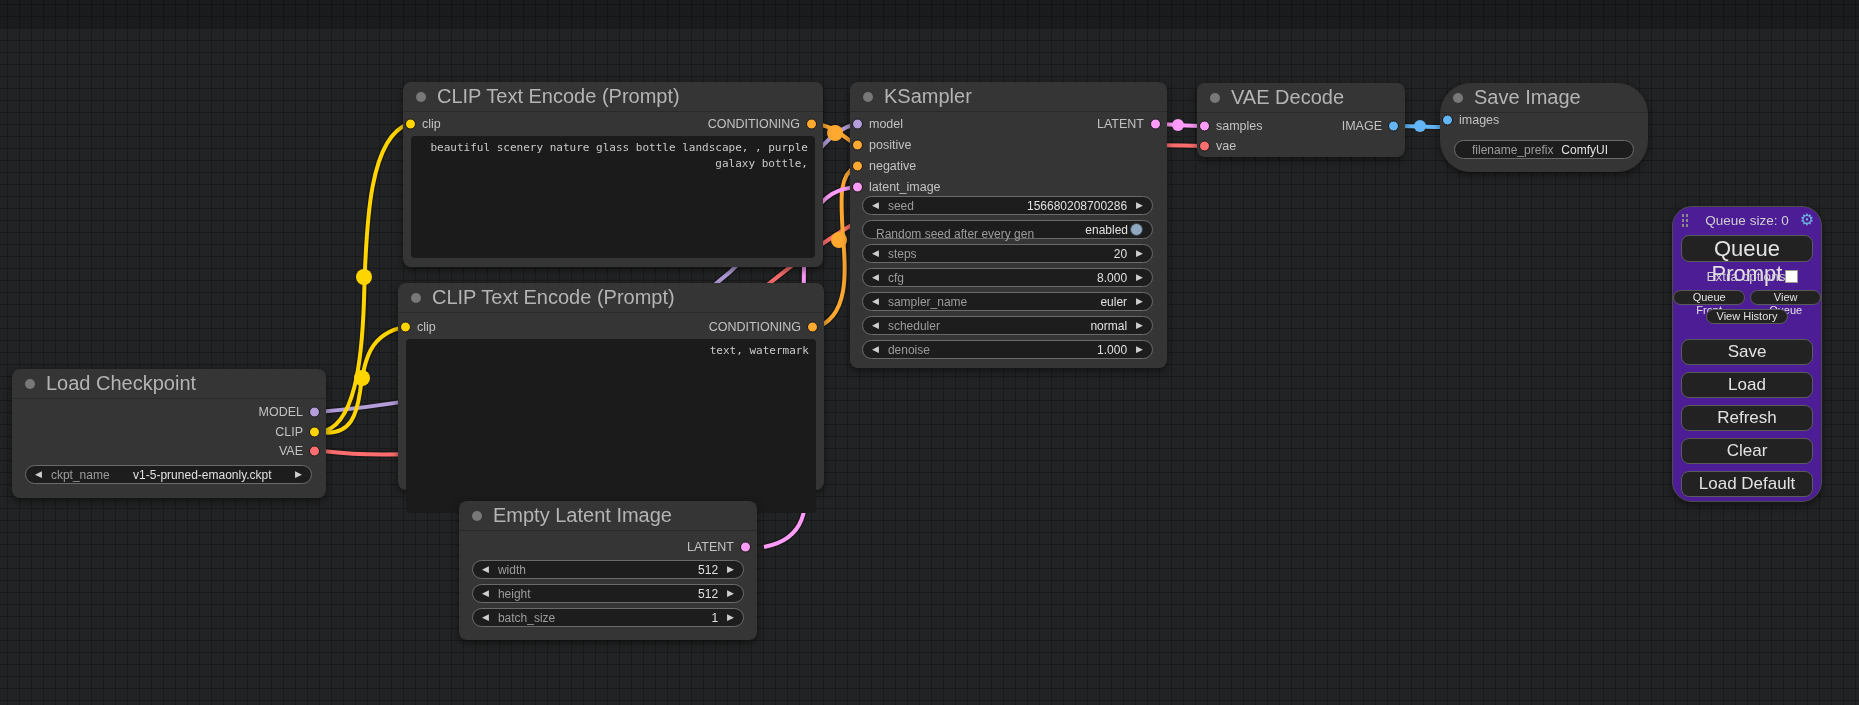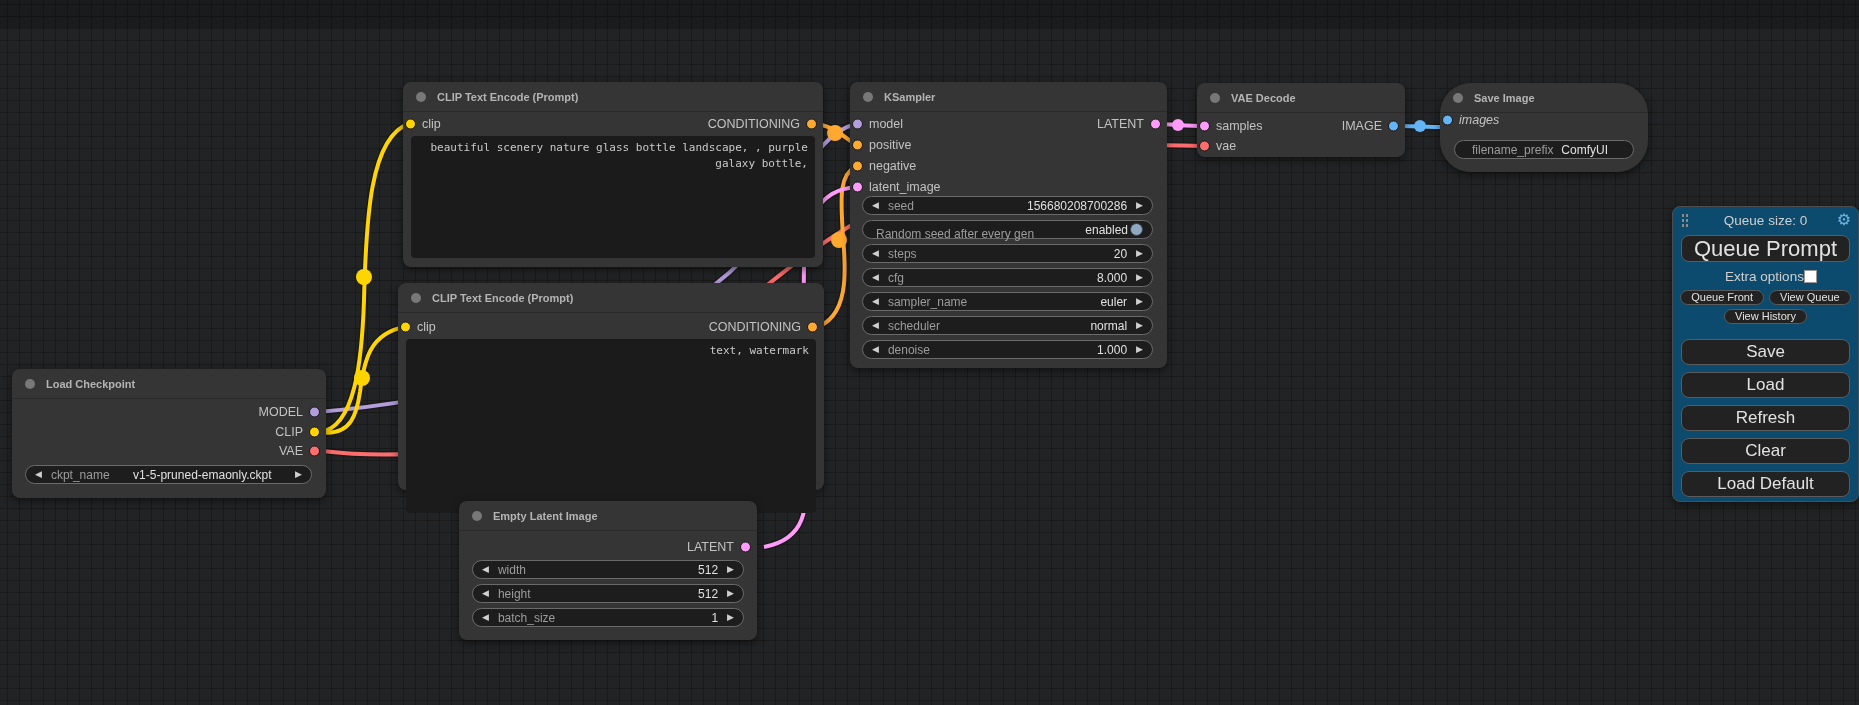--- a/index.html
+++ b/index.html
@@ -13,22 +13,22 @@
          linear-gradient(90deg,#141414 1px, transparent 1px);
        background-size:12px 12px,12px 12px,120px 120px,120px 120px;
        background-position:7px 4px,7px 4px,67px 4px,67px 4px;}
   .topstrip{position:absolute;left:0;top:0;width:100%;height:28px;background:rgba(0,0,0,.22);z-index:0;}
 
   svg.wires{position:absolute;left:0;top:0;z-index:1;}
 
   .node{position:absolute;background:#353535;border-radius:8px;z-index:2;
         box-shadow:0 3px 9px rgba(0,0,0,.5);}
   .ntitle{height:29px;display:flex;align-items:center;padding:0 10px;
-          color:#b4b4b4;font-size:11px;border-bottom:1px solid #2a2a2a;
-          border-radius:8px 8px 0 0;font-weight:bold;}
+          color:#b4b4b4;font-size:20px;border-bottom:1px solid #2a2a2a;
+          border-radius:8px 8px 0 0;}
   .tdot{width:10px;height:10px;border-radius:50%;background:#787878;margin:0 11px 0 3px;flex:none;}
   .prow{position:absolute;left:0;right:0;height:18px;display:flex;align-items:center;
         font-size:12.5px;color:#c2c2c2;}
   .pdot{width:9px;height:9px;border-radius:50%;border:1px solid #191919;position:absolute;top:50%;
         transform:translateY(-50%);box-sizing:content-box;}
   .pdot.in{left:2px;} .pdot.out{right:6px;}
   .plabel.in{margin-left:19px;} .plabel.out{margin-left:auto;margin-right:23px;}
   .c-model{background:#B39DDB}.c-clip{background:#FFD500}.c-vae{background:#FF6E6E}
   .c-cond{background:#FFA931}.c-latent{background:#FF9CF9}.c-image{background:#64B5F6}
 
@@ -40,22 +40,22 @@
   .wvalue{margin-left:auto;color:#e0e0e0;margin-right:9px;white-space:nowrap;}
   .wvalue.noarr{margin-right:2px;}
   .wcenter{flex:1;text-align:center;color:#e0e0e0;white-space:nowrap;}
   .toggle{width:13px;height:13px;border-radius:50%;background:#8FA8BF;border:1px solid #33414d;
           flex:none;box-sizing:border-box;}
 
   .textbox{position:absolute;background:#1b1b1b;border-radius:4px;color:#c9c9c9;
            font-family:"DejaVu Sans Mono",monospace;font-size:11px;line-height:1.45;
            padding:4px 7px;box-sizing:border-box;overflow:hidden;white-space:pre-wrap;text-align:right;}
 
-  .menu{position:absolute;left:1672px;top:206px;width:187px;height:296px;background:#0c4a6e;
-        border:1px solid #4d4d4d;border-radius:8px;z-index:3;box-shadow:0 3px 10px rgba(0,0,0,.5);
+  .menu{position:absolute;left:1672px;top:206px;width:150px;height:296px;background:#4c1d95;
+        border:1px solid #4d4d4d;border-radius:20px;z-index:3;box-shadow:0 3px 10px rgba(0,0,0,.5);
         box-sizing:border-box;}
   .menu-head{position:relative;height:26px;display:flex;align-items:center;}
   .drag-handle{position:absolute;left:8px;top:6px;width:8px;height:14px;
        background-image:radial-gradient(#8a8a8a 1.1px, transparent 1.3px);
        background-size:4px 5px;cursor:move;}
   .qsize{flex:1;text-align:center;color:#cfcfcf;font-size:13.5px;}
   .gear{position:absolute;right:7px;top:3px;color:#6FB3DF;font-size:16px;
         font-family:"DejaVu Sans",sans-serif;cursor:pointer;}
   .btn{display:block;background:#222;border:1px solid #5b5b5b;border-radius:8px;color:#e2e2e2;
        text-align:center;cursor:pointer;box-sizing:border-box;}
@@ -274,21 +274,21 @@
     <span class="pdot in c-vae"></span>
     <span class="plabel in">vae</span>
   </div>
 </div>
 
 <div class="node" style="left:1440px;top:83px;width:208px;height:89px;border-radius:31px;">
   <div class="ntitle">
     <span class="tdot"></span>
     <span>Save Image</span>
   </div>
-  <div class="prow" style="top:28px;font-style:italic;">
+  <div class="prow" style="top:28px;">
     <span class="pdot in c-image"></span>
     <span class="plabel in">images</span>
   </div>
   <div class="widget" style="left:14px;top:57px;width:180px;">
     <span class="wlabel" style="margin-left:8px;">filename_prefix</span>
     <span class="wvalue noarr" style="margin-right:16px;">ComfyUI</span>
   </div>
 </div>
 
 <div class="menu">

